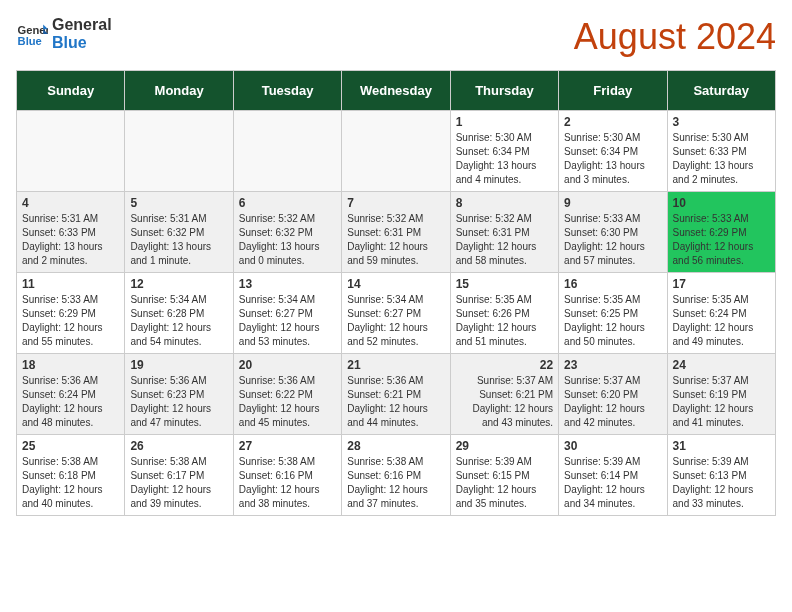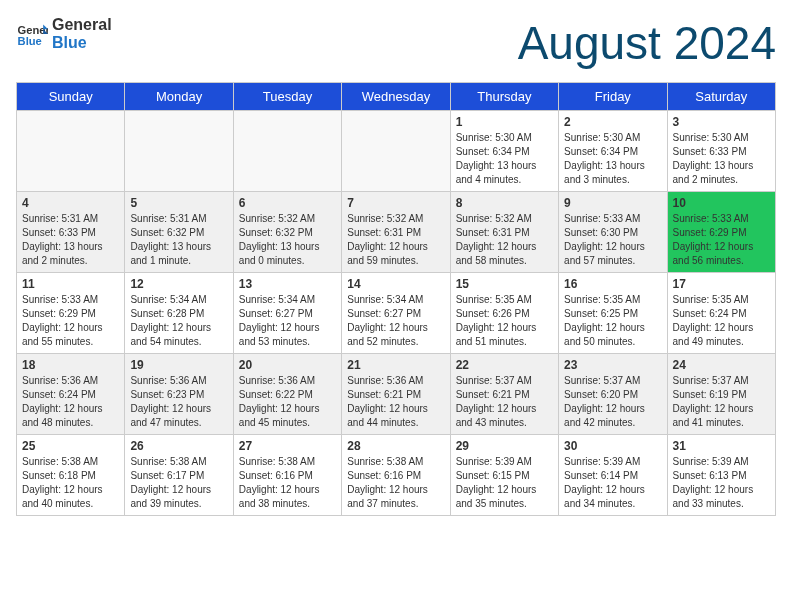--- a/index.html
+++ b/index.html
@@ -22,38 +22,38 @@
       gap: 4px;
     }
     .logo-icon {
       width: 32px;
       height: 32px;
     }
     .title-section {
       text-align: right;
     }
     .main-title {
-      font-size: 46px;
+      font-size: 36px;
       font-weight: normal;
-      color: #0c4a6e;
+      color: #c2410c;
     }
     .subtitle {
       font-size: 15px;
       color: #555;
     }
     .calendar {
       width: 100%;
       border-collapse: collapse;
     }
     .calendar th {
-      background: #1d4ed8;
+      background: #14532d;
       color: #fff;
       font-size: 13px;
-      font-weight: normal;
-      padding: 6px 4px;
+      font-weight: bold;
+      padding: 12px 4px;
       text-align: center;
       border: 1px solid #ccc;
     }
     .calendar td {
       border: 1px solid #ccc;
       vertical-align: top;
       padding: 4px 5px;
       font-size: 10.5px;
       color: #333;
       width: calc(100% / 7);
@@ -264,21 +264,21 @@
 Daylight: 12 hours
 and 45 minutes.</div>
         </td>
         <td style="background: rgb(240, 240, 240);">
           <span class="day-number">21</span>
           <div class="day-info" style="white-space: pre-line;">Sunrise: 5:36 AM
 Sunset: 6:21 PM
 Daylight: 12 hours
 and 44 minutes.</div>
         </td>
-        <td style="background: rgb(240, 240, 240);">
+        <td style="background: rgb(240, 240, 240); text-align: right;">
           <span class="day-number">22</span>
           <div class="day-info" style="white-space: pre-line;">Sunrise: 5:37 AM
 Sunset: 6:21 PM
 Daylight: 12 hours
 and 43 minutes.</div>
         </td>
         <td style="background: rgb(240, 240, 240);">
           <span class="day-number">23</span>
           <div class="day-info" style="white-space: pre-line;">Sunrise: 5:37 AM
 Sunset: 6:20 PM

